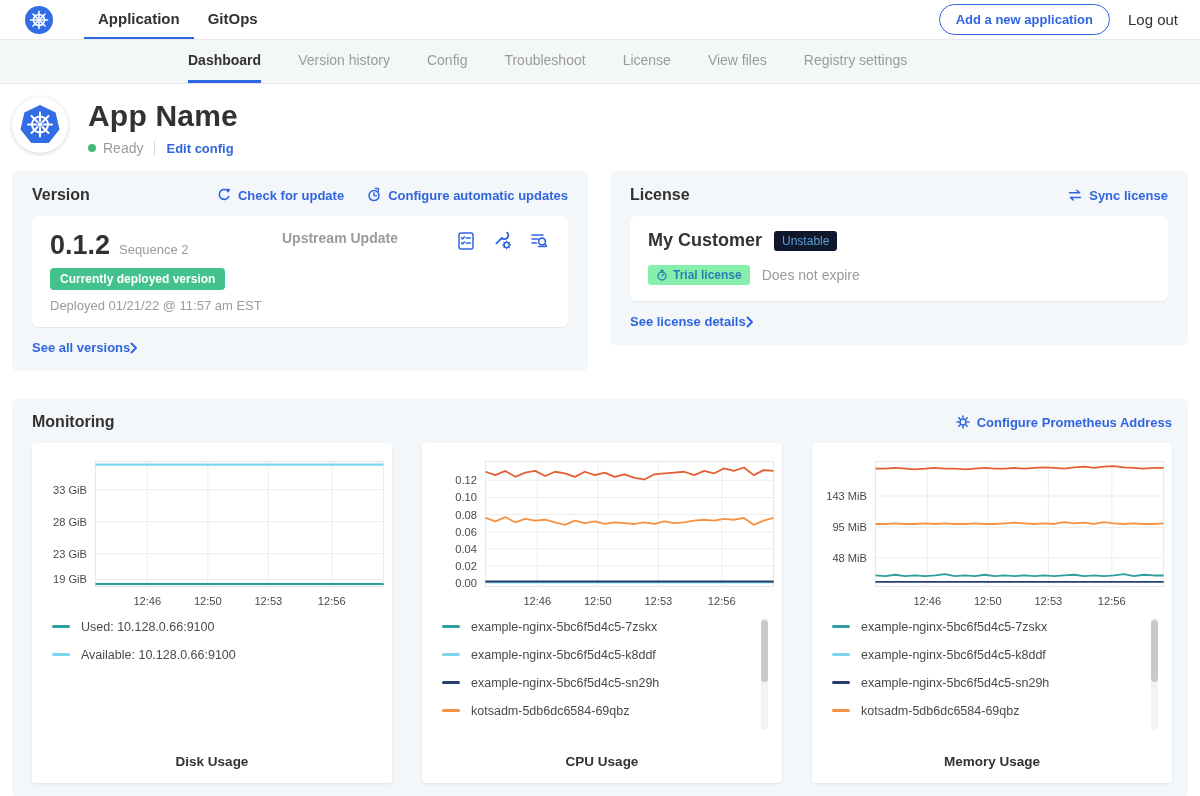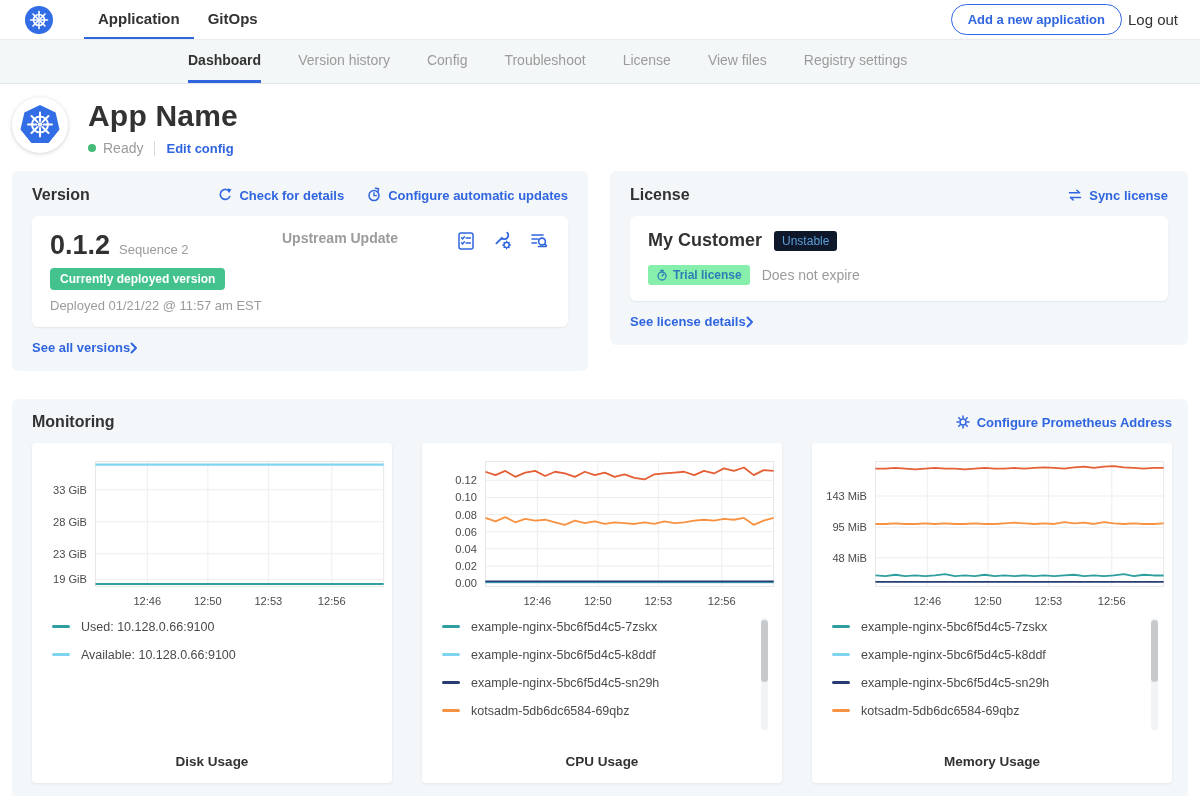--- a/index.html
+++ b/index.html
@@ -16,21 +16,21 @@
   }
   .topnav-left { display:flex; align-items:center; height:100%; }
   .topnav-logo { display:flex; align-items:center; margin-right:30px; cursor:pointer; }
   .topnav-tabs { display:flex; height:100%; }
   .topnav-tab {
     display:flex; align-items:center; height:100%; padding:0 14px;
     font-size:15px; font-weight:700; color:#323232; cursor:pointer;
     border-bottom:2px solid transparent;
   }
   .topnav-tab.active { border-bottom-color:#3065e0; }
-  .topnav-right { display:flex; align-items:center; gap:6px; }
+  .topnav-right { display:flex; align-items:center; gap:18px; }
   .add-app-btn {
     border:1px solid #3065e0; background:#fff; color:#3065e0;
     font-family:inherit; font-size:13px; font-weight:700;
     padding:7px 16px; border-radius:17px; cursor:pointer;
   }
   .logout { font-size:15px; color:#323232; cursor:pointer; }
 
   
   .subnav {
     height:44px; background:#f4f7f8; border-bottom:1px solid #e3e7e9;
@@ -190,21 +190,21 @@
 
   <section class="card version-card">
     <div class="card-head">
       <h2 class="card-title">Version</h2>
       <div class="head-links">
         <span class="icon-link">
           <svg width="16" height="16" viewBox="0 0 16 16">
             <path d="M12.8 9.5 A5 5 0 1 1 12.4 4.6" fill="none" stroke="#3065e0" stroke-width="1.6" stroke-linecap="round"></path>
             <polygon points="10.6,1.2 14.6,2.6 11.6,5.8" fill="#3065e0"></polygon>
           </svg>
-          <span>Check for details</span>
+          <span>Check for update</span>
         </span>
         <span class="icon-link">
           <svg width="16" height="16" viewBox="0 0 16 16">
             <circle cx="8" cy="8.6" r="5" fill="none" stroke="#3065e0" stroke-width="1.5"></circle>
             <polyline points="8,5.8 8,8.6 10.6,8.6" fill="none" stroke="#3065e0" stroke-width="1.4" stroke-linecap="round"></polyline>
             <polyline points="9.4,1.2 12.6,1.8 12,5" fill="none" stroke="#3065e0" stroke-width="1.4" stroke-linecap="round" stroke-linejoin="round"></polyline>
           </svg>
           <span>Configure automatic updates</span>
         </span>
       </div>

